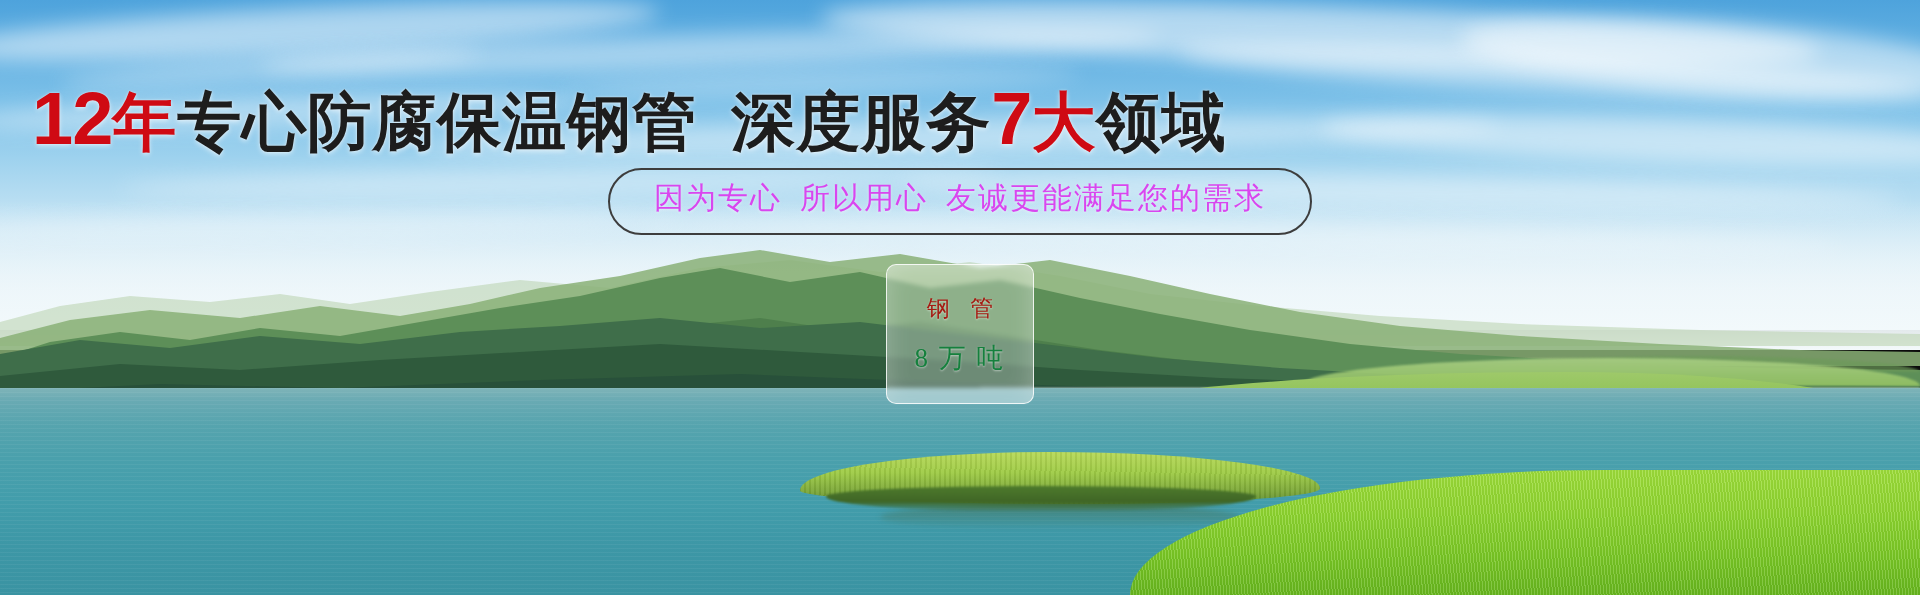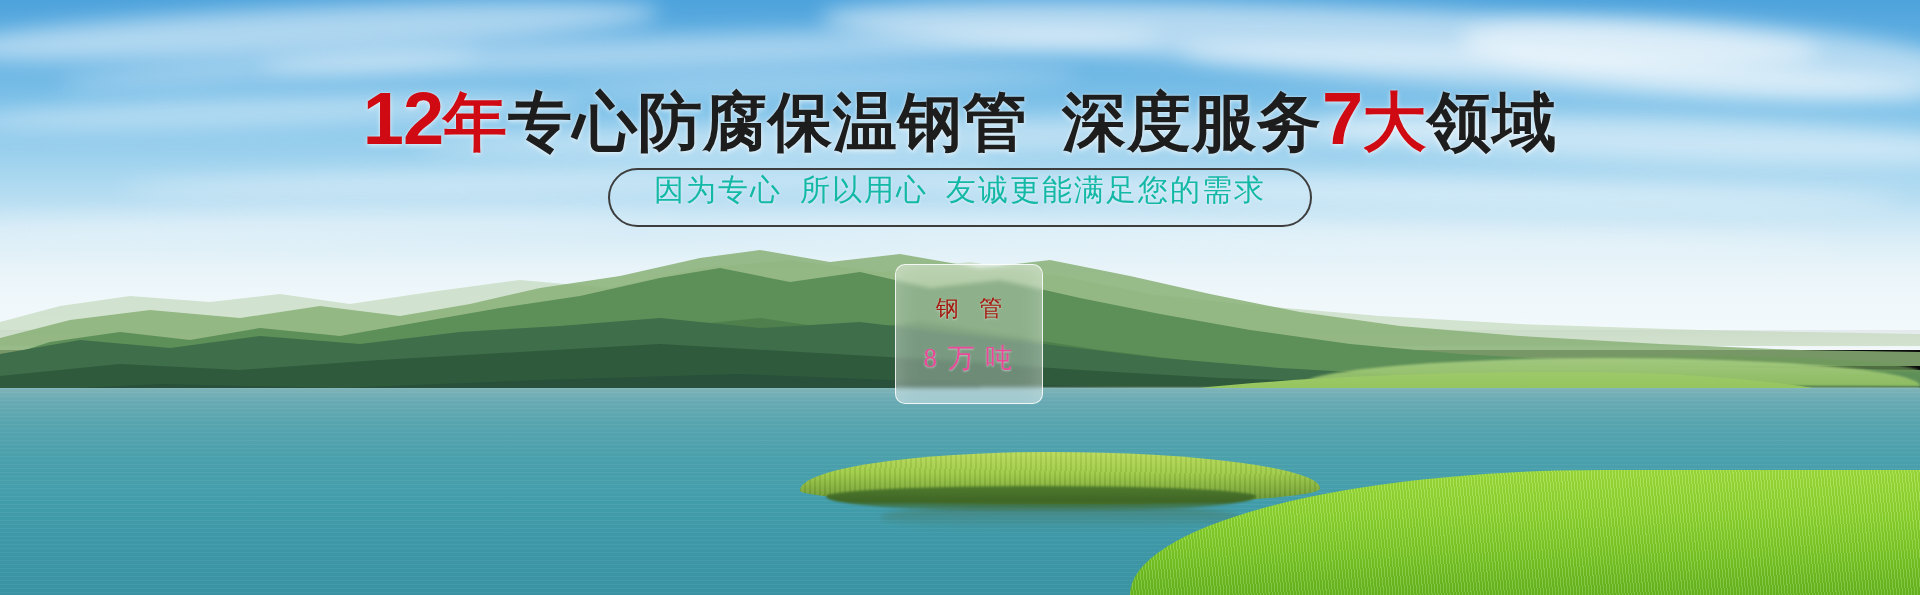--- a/index.html
+++ b/index.html
@@ -153,55 +153,55 @@
   .island-refl{
     position:absolute; left:80px; top:52px; width:360px; height:26px;
     background:linear-gradient(180deg, rgba(72,110,80,.55) 0%, rgba(72,110,80,0) 100%);
     filter:blur(2.5px);
     border-radius:50%;
   }
 
   
   .headline{
     position:absolute; left:0; right:0; top:82px;
-    text-align:center;
+    text-align:left;
     font-size:64px;
     font-weight:bold;
     letter-spacing:1px;
     line-height:1;
     white-space:nowrap;
     color:#1d1d1d;
     text-shadow:0 2px 5px rgba(255,255,255,.55), 0 0 2px rgba(255,255,255,.6);
+    padding-left:32px;
   }
   .headline .red{ color:#cf0a13; }
   .headline .num{ font-size:74px; letter-spacing:-1px; }
   .headline .gap{ display:inline-block; width:34px; }
 
   
   .subpill{
     position:absolute; left:50%; transform:translateX(-50%);
     top:168px;
-    padding:0 44px 14px;
+    padding:8px 44px 14px;
     border:2px solid #3d3d3d;
     border-radius:40px;
     font-size:30px;
-    color:#14b8a6;
+    color:#d946ef;
     letter-spacing:2px;
     white-space:nowrap;
     text-shadow:0 1px 3px rgba(255,255,255,.5);
   }
   .subpill .sp{ display:inline-block; width:18px; }
 
   
   .cards{
     position:absolute; left:50%; transform:translateX(-50%);
     top:264px;
     display:flex;
     gap:11px;
-    margin-left:9px;
   }
   .card{
     width:148px;
     height:140px;
     border:1px solid rgba(255,255,255,.85);
     border-radius:10px;
     background:rgba(255,255,255,.30);
     backdrop-filter:blur(2px);
     display:flex;
     flex-direction:column;
@@ -213,21 +213,21 @@
   .card-label{
     font-size:23px;
     color:#a51b12;
     letter-spacing:7px;
     text-indent:7px;
     font-weight:500;
     text-shadow:0 1px 2px rgba(255,255,255,.5);
   }
   .card-value{
     font-size:27px;
-    color:#ec4899;
+    color:#15803d;
     letter-spacing:2px;
     font-family:"Liberation Serif","DejaVu Serif",serif;
     text-shadow:0 1px 2px rgba(255,255,255,.5);
   }
   .card-value sup{ font-size:16px; vertical-align:super; }
 </style>
 </head>
 <body>
 
 <div class="banner">

